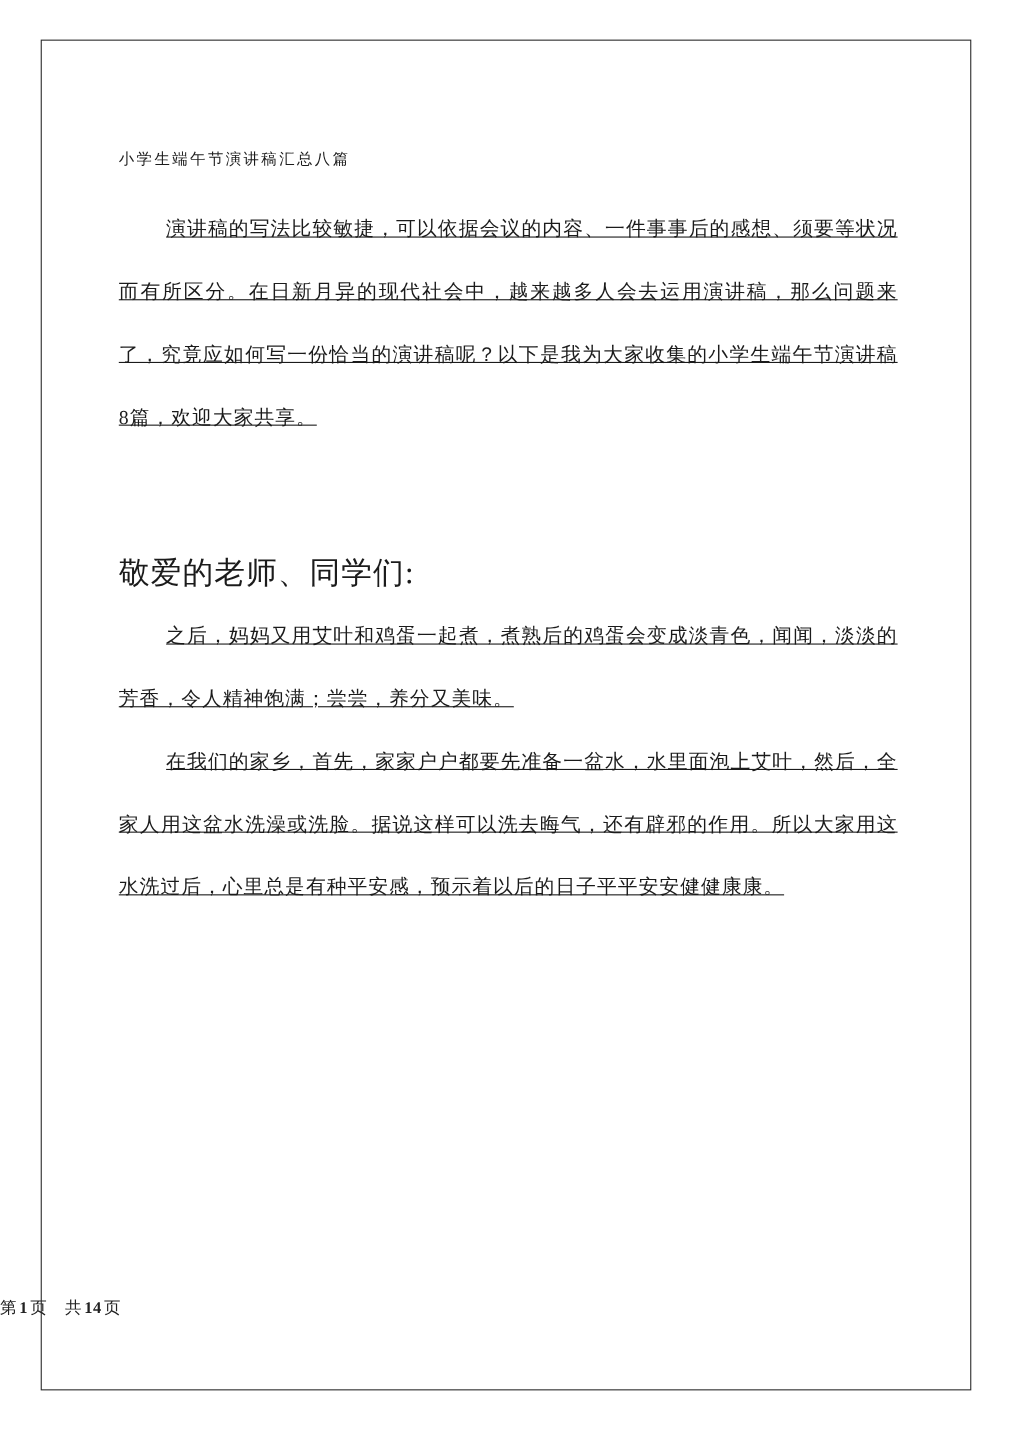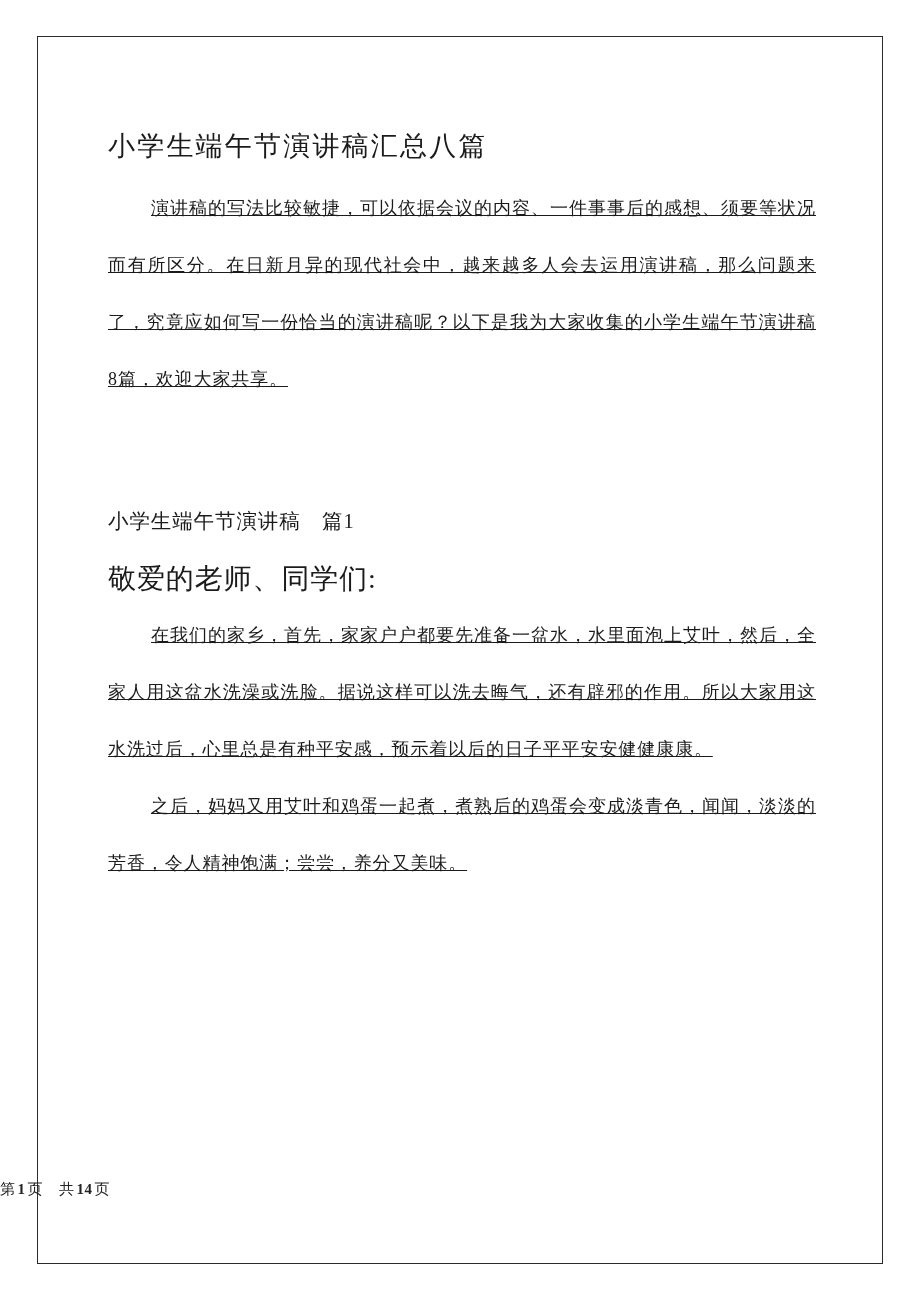--- a/index.html
+++ b/index.html
@@ -31,21 +31,21 @@
   
   .content {
     position: absolute;
     left: 108px;
     top: 118px;
     width: 708px;
     color: #1b1b1b;
   }
 
   .doc-title {
-    font-size: 27px;
+    font-size: 14px;
     line-height: 56px;
     letter-spacing: 2.2px;
     margin: 0 0 6px 0;
     white-space: nowrap;
     font-weight: normal;
   }
 
   .para {
     font-size: 18px;
     line-height: 57px;
@@ -115,28 +115,27 @@
 
   <div class="content">
 
     <h1 class="doc-title">小学生端午节演讲稿汇总八篇</h1>
 
     <p class="para">演讲稿的写法比较敏捷，可以依据会议的内容、一件事事后的感想、须要等状况而有所区分。在日新月异的现代社会中，越来越多人会去运用演讲稿，那么问题来了，究竟应如何写一份恰当的演讲稿呢？以下是我为大家收集的小学生端午节演讲稿8篇，欢迎大家共享。</p>
 
     <div class="blank-line"></div>
     <div class="blank-line half"></div>
 
-    <p class="section-heading">小学生端午节演讲稿　篇1</p>
 
     <p class="salutation">敬爱的老师、同学们:</p>
 
 
+    <p class="para">之后，妈妈又用艾叶和鸡蛋一起煮，煮熟后的鸡蛋会变成淡青色，闻闻，淡淡的芳香，令人精神饱满；尝尝，养分又美味。</p>
+
     <p class="para">在我们的家乡，首先，家家户户都要先准备一盆水，水里面泡上艾叶，然后，全家人用这盆水洗澡或洗脸。据说这样可以洗去晦气，还有辟邪的作用。所以大家用这水洗过后，心里总是有种平安感，预示着以后的日子平平安安健健康康。</p>
-
-    <p class="para">之后，妈妈又用艾叶和鸡蛋一起煮，煮熟后的鸡蛋会变成淡青色，闻闻，淡淡的芳香，令人精神饱满；尝尝，养分又美味。</p>
 
 
   </div>
 
   <div class="page-footer">
     <span>第</span><span class="num">1</span><span>页</span><span class="footer-gap"></span><span>共</span><span class="num">14</span><span>页</span>
   </div>
 
 </div>
 

